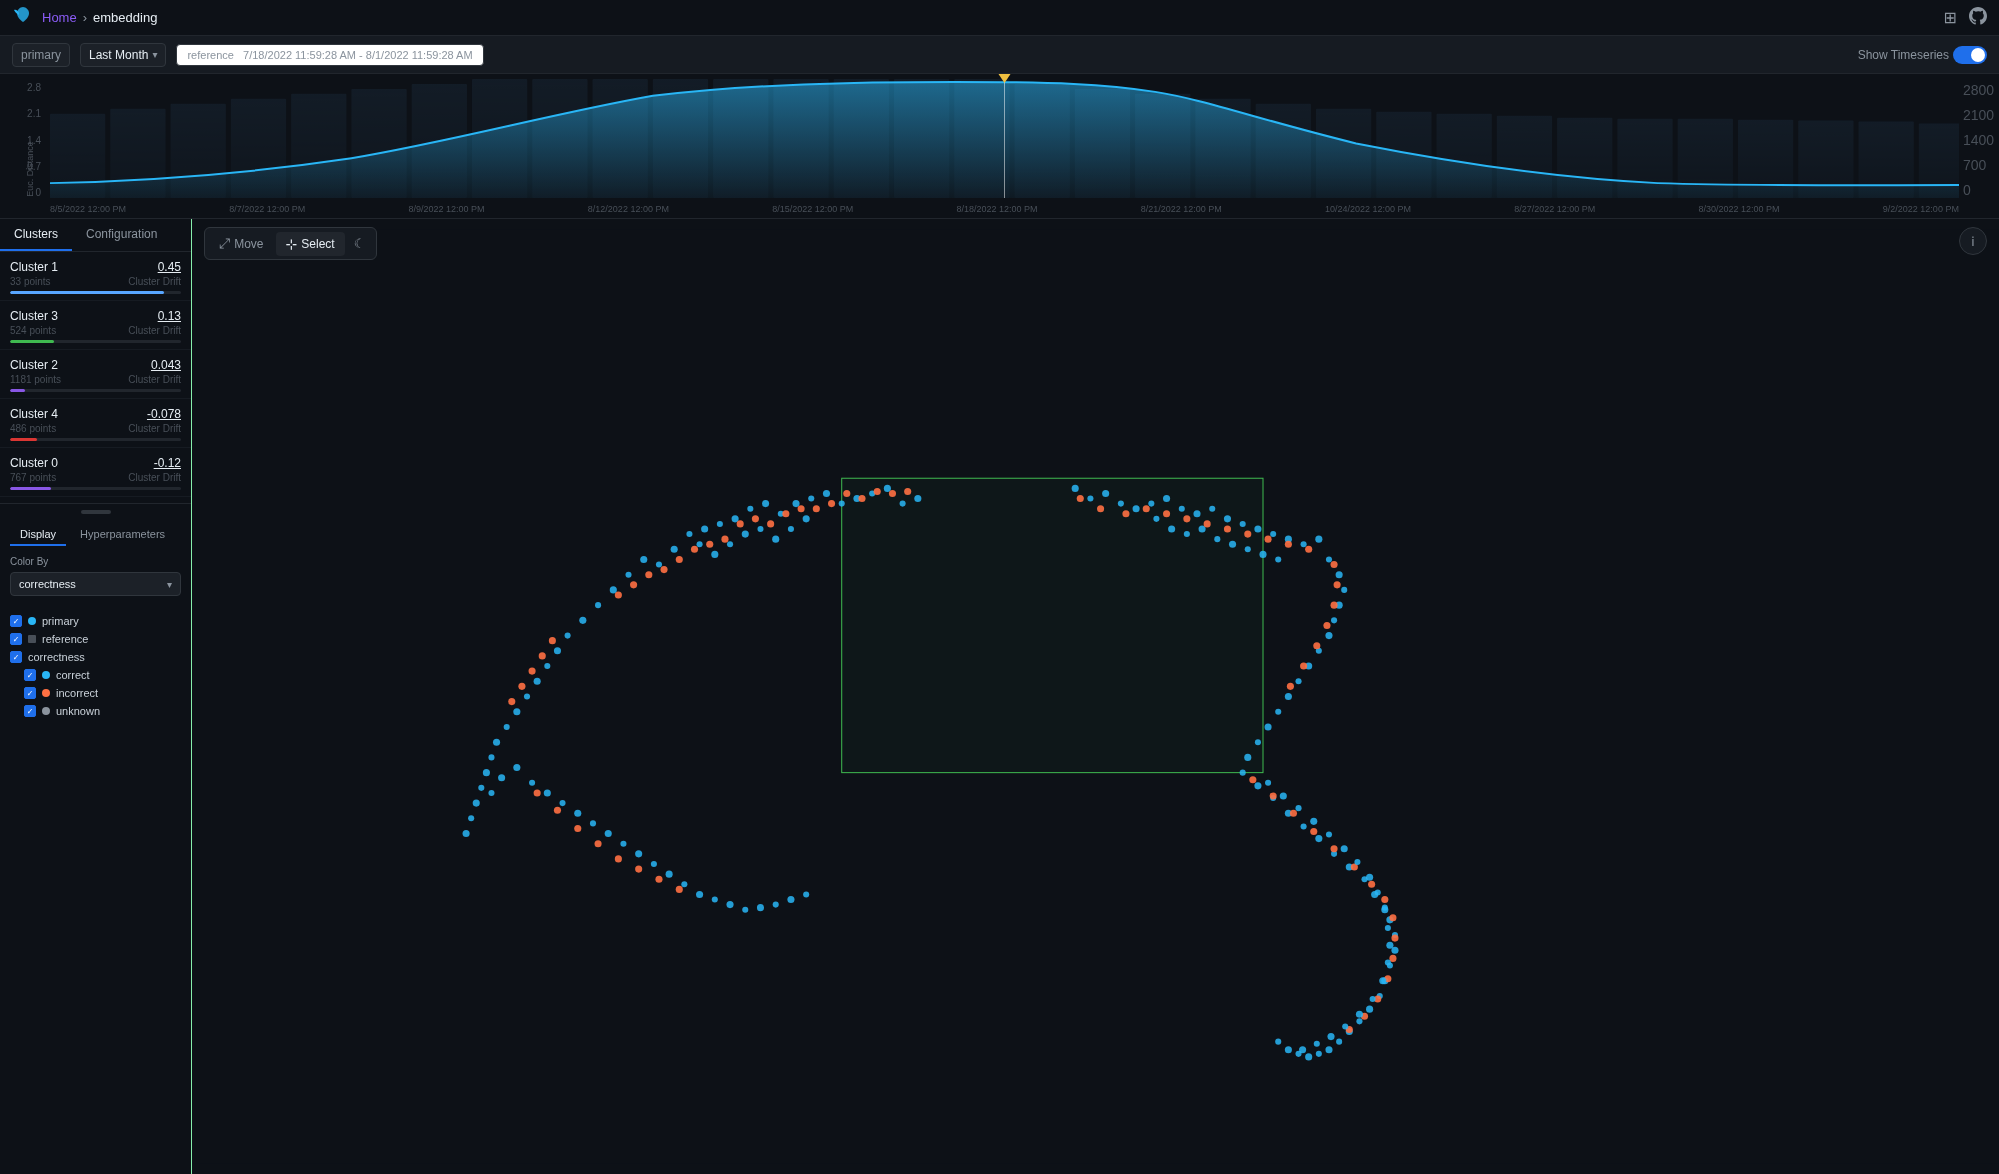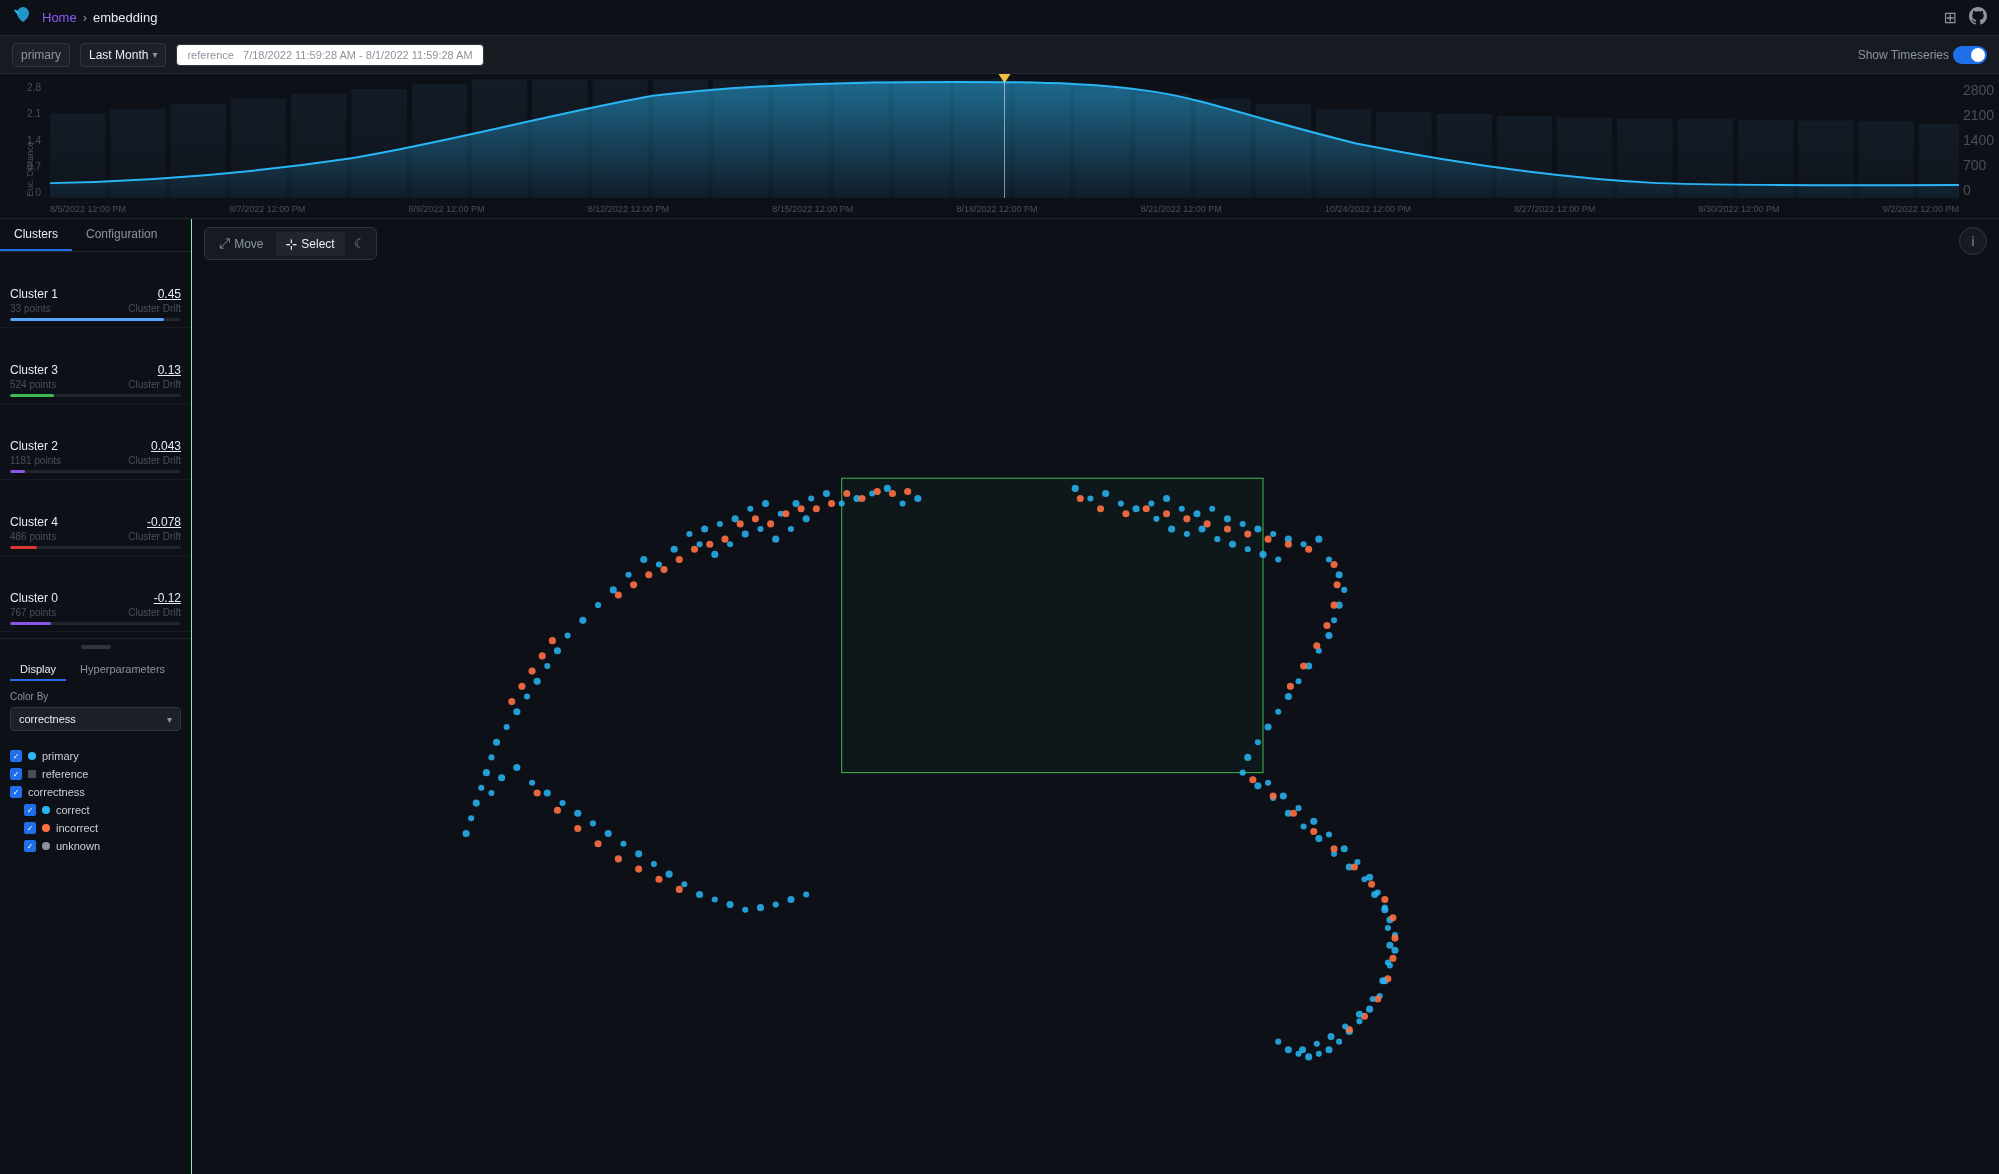--- a/index.html
+++ b/index.html
@@ -160,21 +160,20 @@
     
     .clusters-list { flex: 0 0 auto; }
     .cluster-item {
       padding: 8px 10px 6px;
       border-bottom: 1px solid #161b22;
       cursor: pointer;
     }
     .cluster-header {
       display: flex; justify-content: space-between; align-items: center;
       margin-bottom: 2px;
-      margin-top: 27px;
     }
     .cluster-name { font-size: 12px; color: #e6edf3; font-weight: 500; }
     .cluster-drift-val { font-size: 12px; color: #e6edf3; text-decoration: underline; }
     .cluster-sub {
       display: flex; justify-content: space-between;
       font-size: 10px; color: #484f58;
       margin-bottom: 4px;
     }
     .cluster-bar-bg {
       height: 3px; background: #21262d; border-radius: 2px; overflow: hidden;

